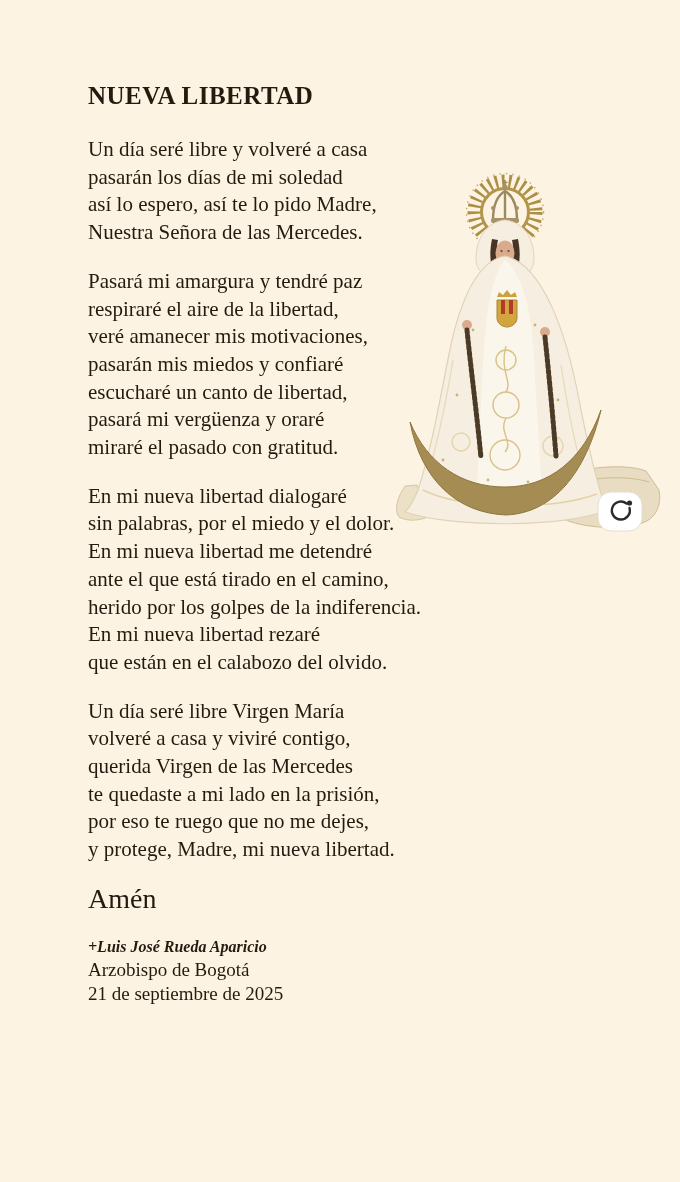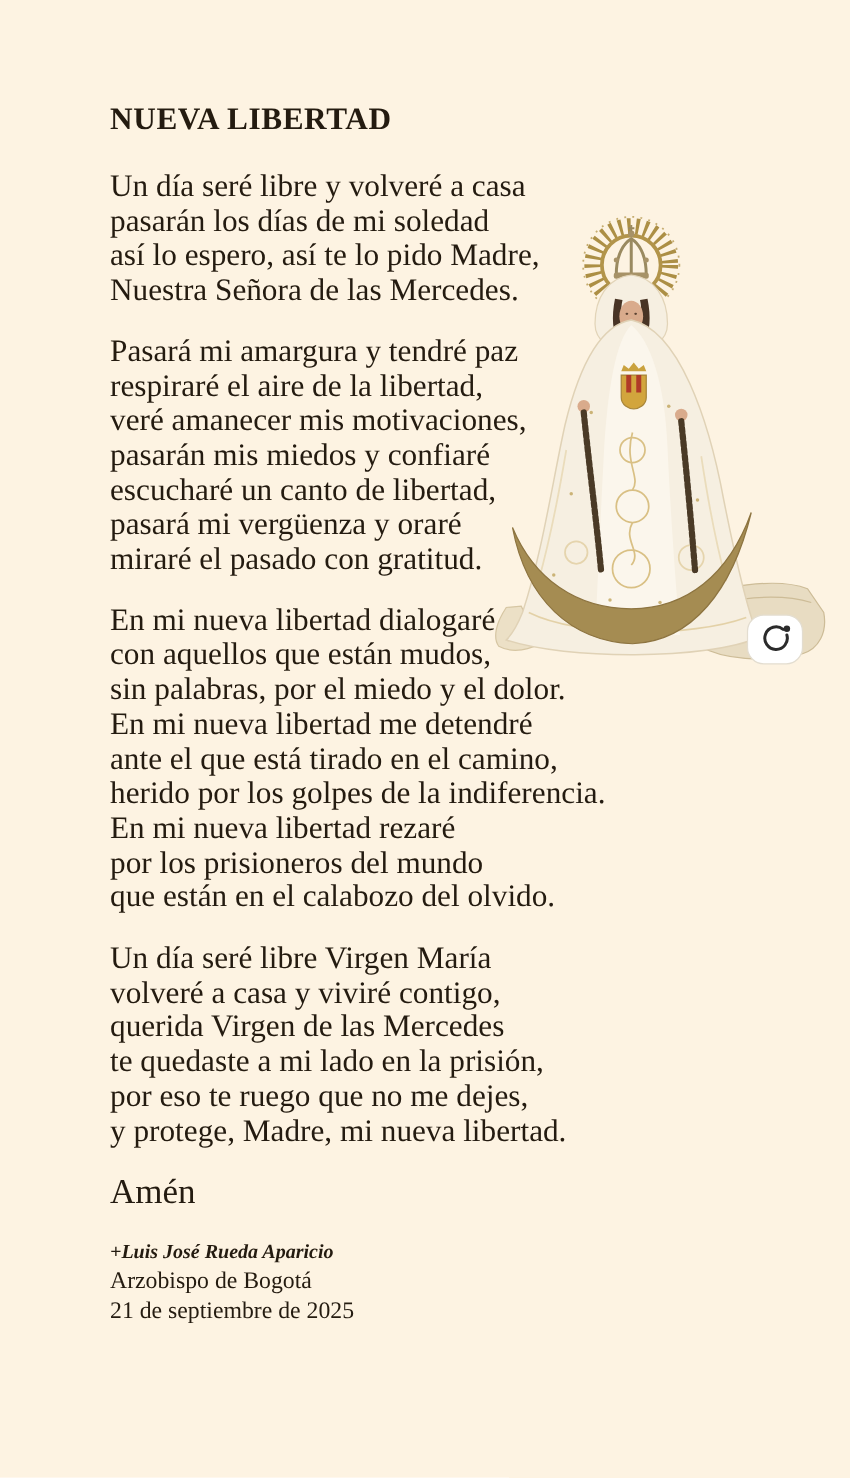--- a/index.html
+++ b/index.html
@@ -29,21 +29,21 @@
   }
   .poem-title{
     font-size:25px;
     font-weight:bold;
     letter-spacing:.5px;
     margin:0 0 26px 0;
     white-space:nowrap;
   }
   .stanza{margin:0 0 21px 0;}
   .line{
-    font-size:25px;
+    font-size:21px;
     line-height:27.7px;
     white-space:nowrap;
   }
   .closing{
     font-size:28px;
     line-height:27.7px;
     margin:0 0 22px 0;
   }
   .signature{margin-top:0;}
   .sig-name{
@@ -88,27 +88,25 @@
       <div class="line">respiraré el aire de la libertad,</div>
       <div class="line">veré amanecer mis motivaciones,</div>
       <div class="line">pasarán mis miedos y confiaré</div>
       <div class="line">escucharé un canto de libertad,</div>
       <div class="line">pasará mi vergüenza y oraré</div>
       <div class="line">miraré el pasado con gratitud.</div>
     </div>
 
     <div class="stanza">
       <div class="line">En mi nueva libertad dialogaré</div>
-      <div class="line">con aquellos que están mudos,</div>
       <div class="line">sin palabras, por el miedo y el dolor.</div>
       <div class="line">En mi nueva libertad me detendré</div>
       <div class="line">ante el que está tirado en el camino,</div>
       <div class="line">herido por los golpes de la indiferencia.</div>
       <div class="line">En mi nueva libertad rezaré</div>
-      <div class="line">por los prisioneros del mundo</div>
       <div class="line">que están en el calabozo del olvido.</div>
     </div>
 
     <div class="stanza">
       <div class="line">Un día seré libre Virgen María</div>
       <div class="line">volveré a casa y viviré contigo,</div>
       <div class="line">querida Virgen de las Mercedes</div>
       <div class="line">te quedaste a mi lado en la prisión,</div>
       <div class="line">por eso te ruego que no me dejes,</div>
       <div class="line">y protege, Madre, mi nueva libertad.</div>

